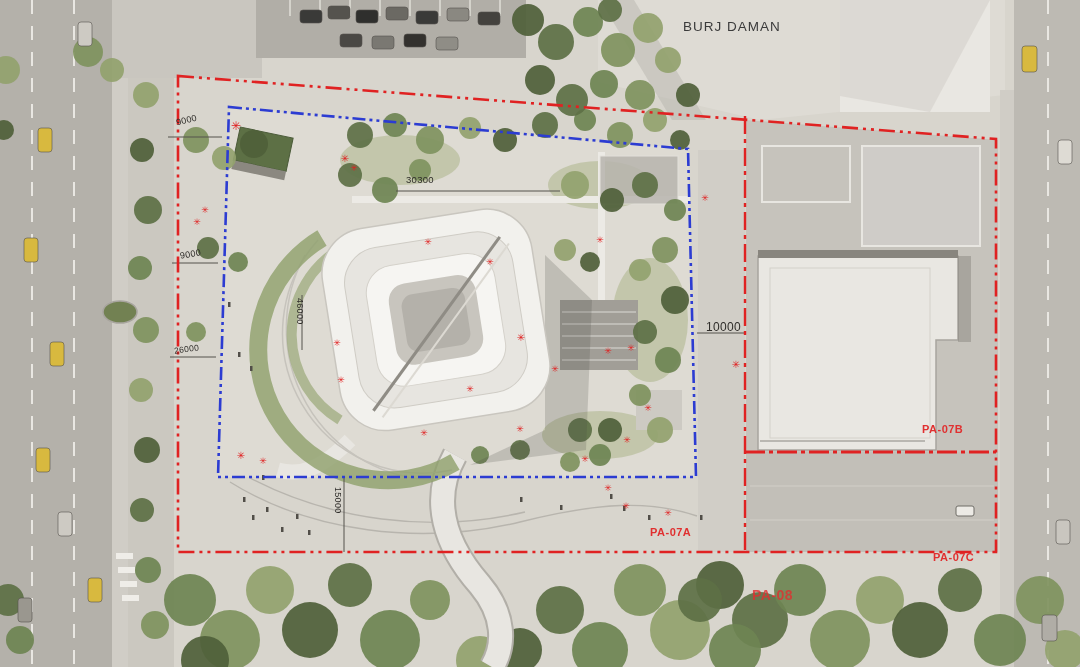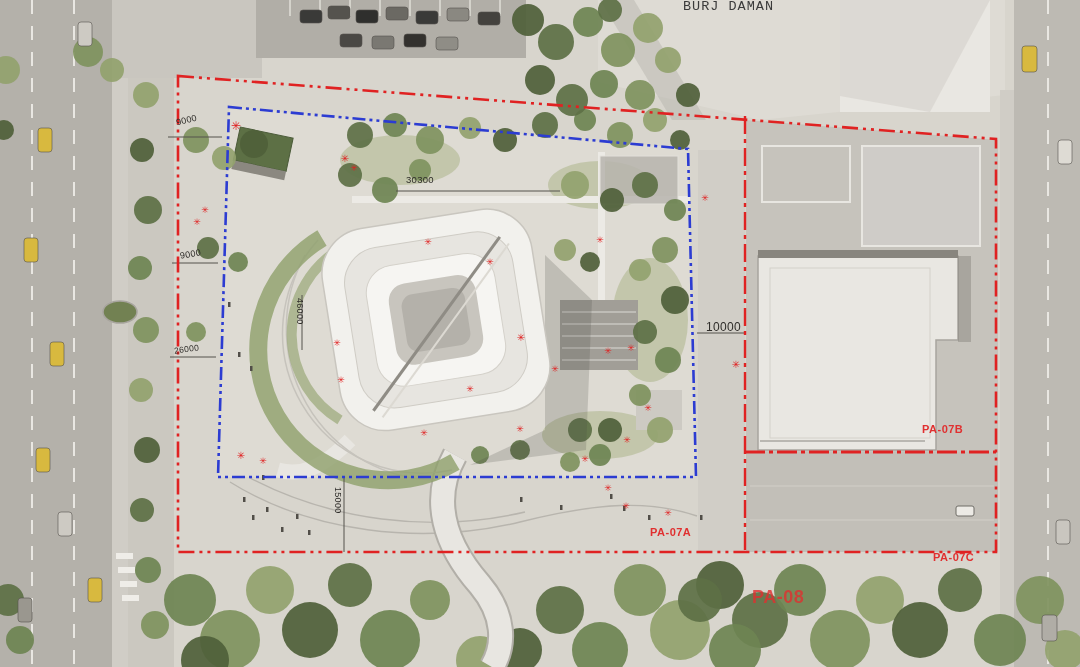--- a/index.html
+++ b/index.html
@@ -325,26 +325,26 @@
         <text x="668" y="514" font-size="9" fill="#e02020" text-anchor="middle" dominant-baseline="middle">✳</text>
         <text x="736" y="365" font-size="10" fill="#e02020" text-anchor="middle" dominant-baseline="middle">✳</text>
         <text x="705" y="199" font-size="9" fill="#e02020" text-anchor="middle" dominant-baseline="middle">✳</text>
         <text x="627" y="441" font-size="9" fill="#e02020" text-anchor="middle" dominant-baseline="middle">✳</text>
         <text x="555" y="370" font-size="9" fill="#e02020" text-anchor="middle" dominant-baseline="middle">✳</text>
         <text x="470" y="390" font-size="9" fill="#e02020" text-anchor="middle" dominant-baseline="middle">✳</text>
         <text x="585" y="460" font-size="9" fill="#e02020" text-anchor="middle" dominant-baseline="middle">✳</text>
       </g>
   </svg>
 
-  <span class="lbl bldg-lbl" style="left:683px;top:0;font-family:Liberation Mono, monospace;">BURJ DAMAN</span>
+  <span class="lbl bldg-lbl" style="left:683px;top:20px;">BURJ DAMAN</span>
 
   <span class="lbl plot-lbl" style="left:650px;top:527px;">PA-07A</span>
   <span class="lbl plot-lbl" style="left:922px;top:424px;">PA-07B</span>
   <span class="lbl plot-lbl" style="left:933px;top:527px;margin-top:25px;">PA-07C</span>
-  <span class="lbl plot-lbl" style="left:752px;top:588px;font-size:18px;opacity:.8;">PA-08</span>
+  <span class="lbl plot-lbl" style="left:752px;top:588px;font-size:14px;opacity:.8;">PA-08</span>
 
   <span class="lbl dim" style="left:176px;top:116px;transform:rotate(-14deg);">9000</span>
   <span class="lbl dim" style="left:180px;top:250px;transform:rotate(-10deg);">9000</span>
   <span class="lbl dim" style="left:174px;top:345px;transform:rotate(-8deg);font-size:8.5px;">26000</span>
   <span class="lbl dim" style="left:406px;top:175px;font-size:9.5px;">30300</span>
   <span class="lbl dim rot90" style="left:304px;top:298px;">46000</span>
   <span class="lbl dim" style="left:706px;top:321px;font-size:12px;">10000</span>
   <span class="lbl dim rot90" style="left:342px;top:487px;">15000</span>
 </div>
 

